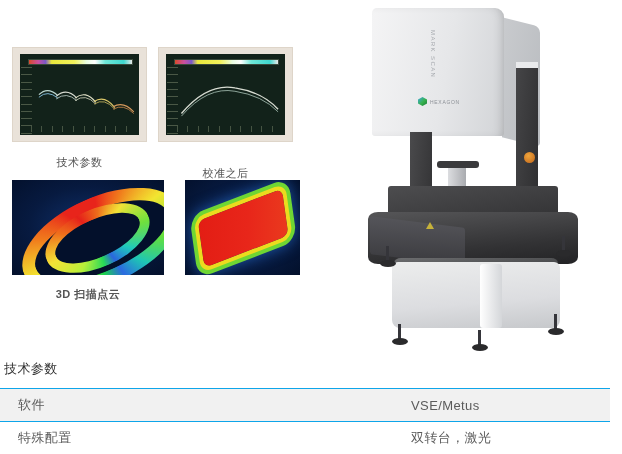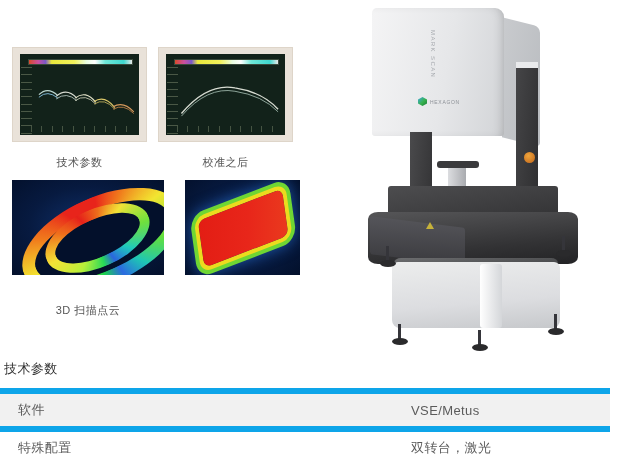--- a/index.html
+++ b/index.html
@@ -302,21 +302,21 @@
     font-size: 13px;
   }
   table.spec-table tr.odd { background: #f1f1f1; }
   table.spec-table td {
     padding: 7px 0 7px 18px;
     color: #5b5b5b;
     border: none;
     letter-spacing: .4px;
   }
   table.spec-table td.k { width: 375px; }
-  table.spec-table tr { border-top: 6px solid #0ea5e9; }
+  table.spec-table tr { border-top: 1px solid #0ea5e9; }
   table.spec-table tr:last-child { border-bottom: 1px solid #ededed; }
 </style>
 </head>
 <body>
 
 <div id="gallery">
 
   <div class="shot screen-frame" style="left:12px; top:47px; width:135px; height:95px;">
     <div class="screen-inner">
       <div class="colorbar"></div>
@@ -390,27 +390,27 @@
           <i></i>
           <i></i>
           <i></i>
           <i></i>
           <i></i>
           <i></i>
           <i></i>
       </div>
     </div>
   </div>
-  <div class="caption" style="left:158px; top:155px; width:135px;">校准之后</div>
+  <div class="caption" style="left:158px; top:166px; width:135px;">校准之后</div>
 
   <div class="shot cloud" style="left:12px; top:180px; width:152px; height:95px;">
     <div class="ring-outer"></div>
     <div class="ring-inner"></div>
   </div>
-  <div class="caption" style="left:12px; top:303px; width:152px;">3D 扫描点云</div>
+  <div class="caption" style="left:12px; top:287px; width:152px;font-weight:bold;">3D 扫描点云</div>
 
   <div class="shot cloud" style="left:185px; top:180px; width:115px; height:95px;">
     <div class="slab-wrap">
       <div class="slab"></div>
     </div>
   </div>
 
 </div>
 
 <div id="machine">

